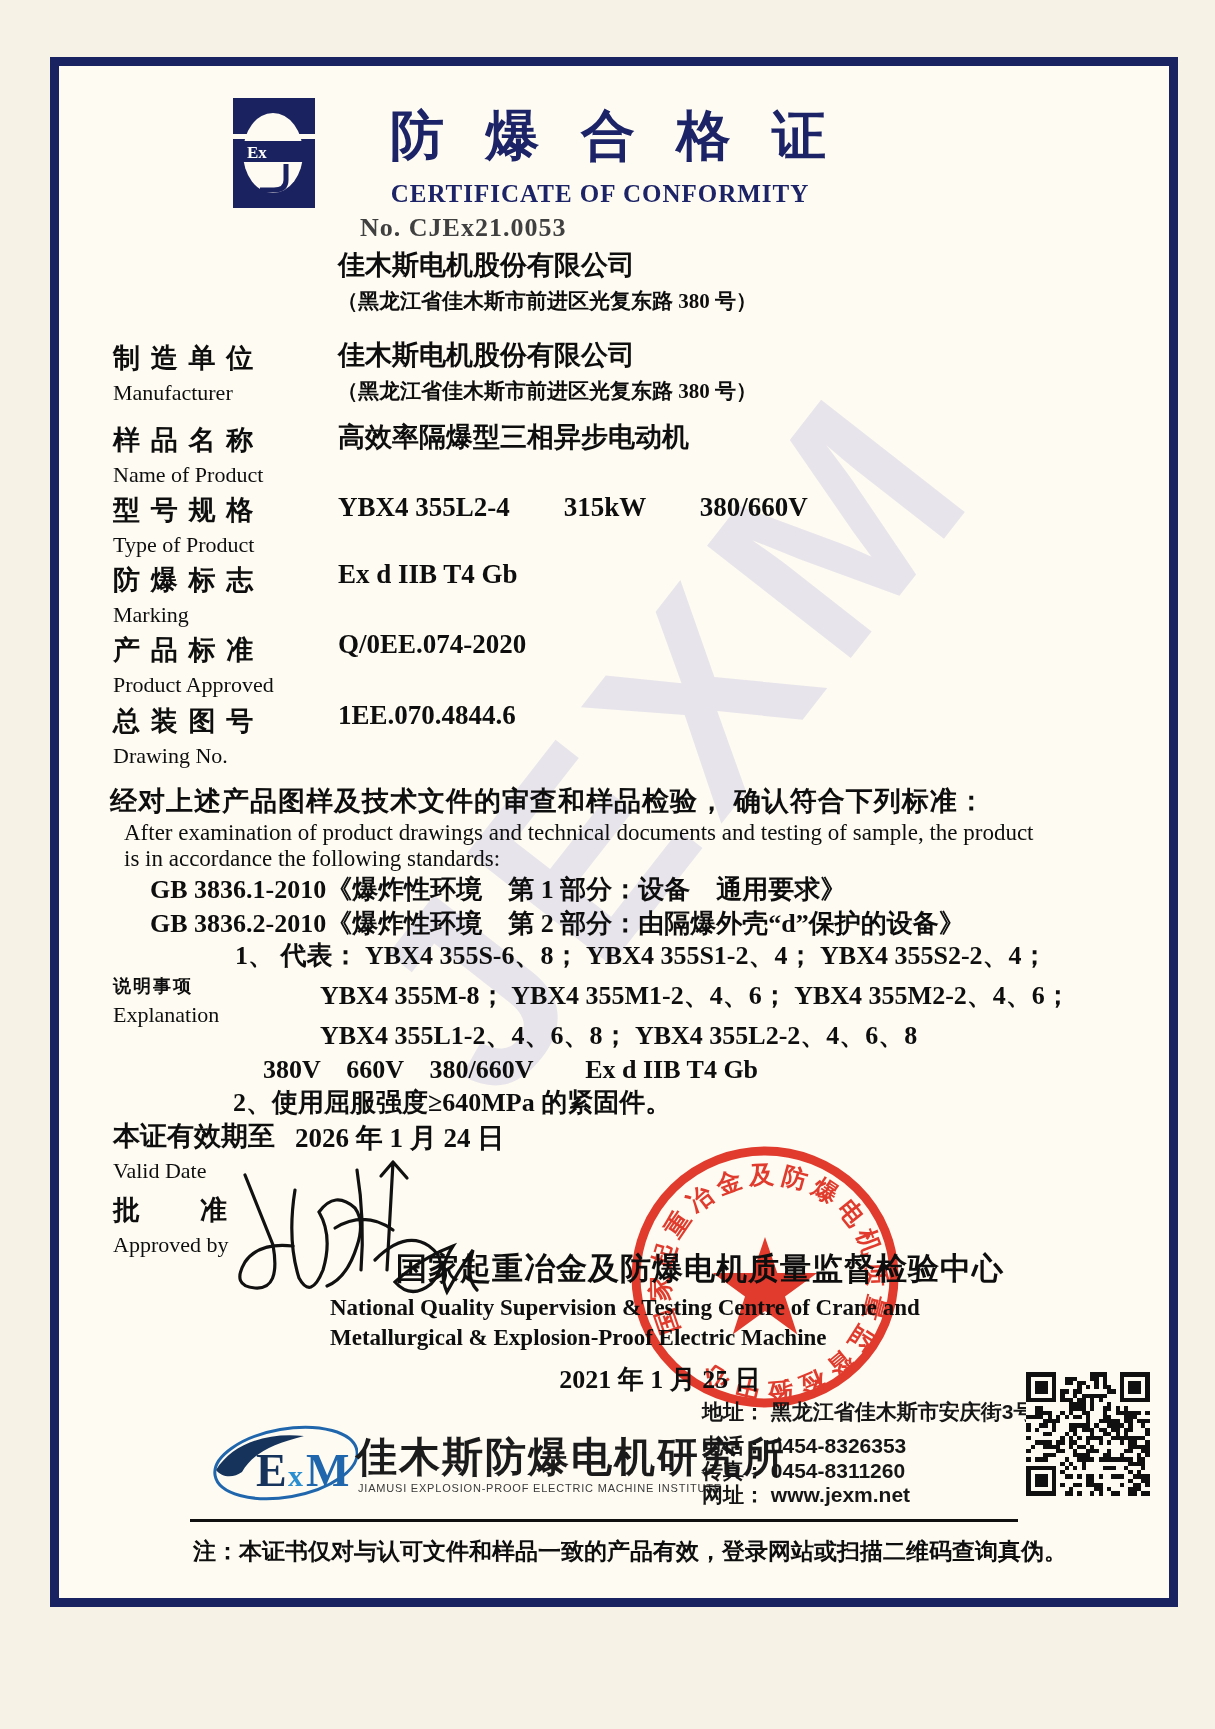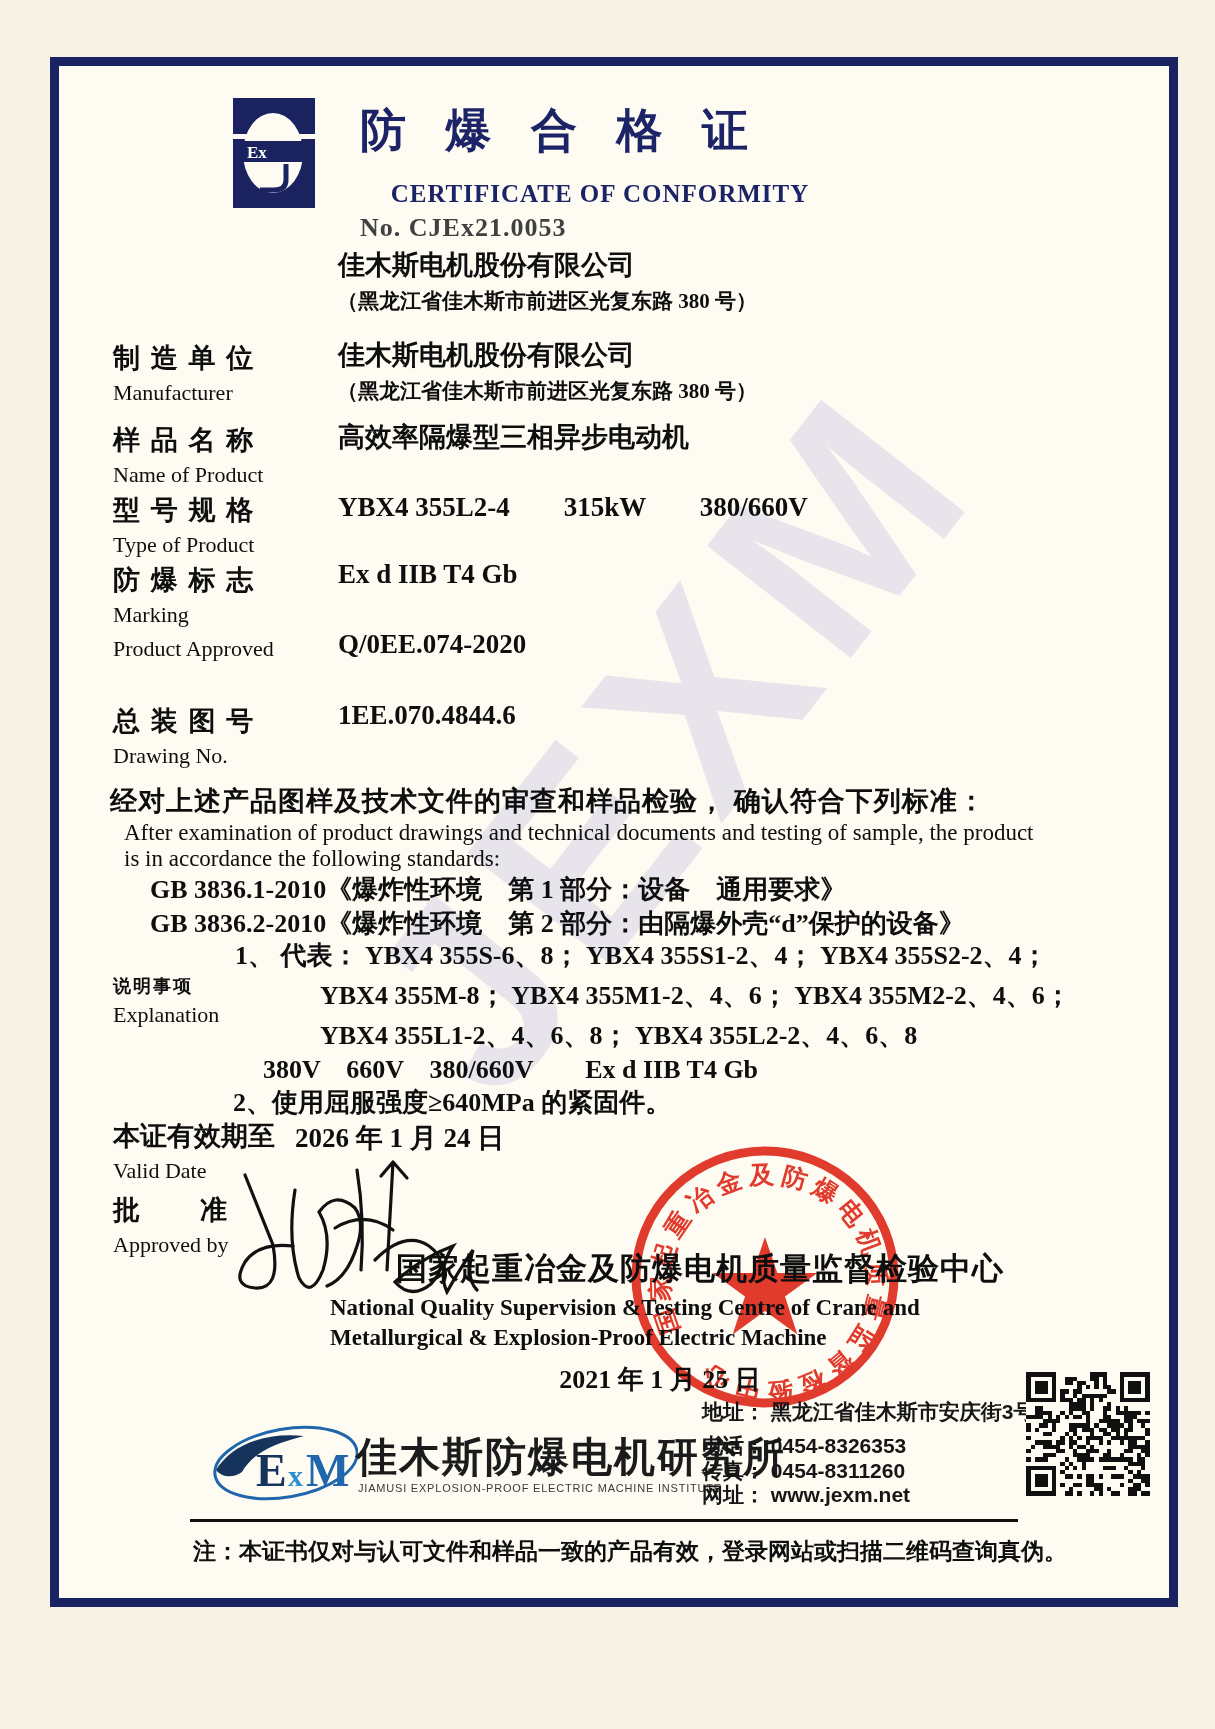--- a/index.html
+++ b/index.html
@@ -20,22 +20,22 @@
     position:absolute;left:240px;top:360px;width:860px;height:760px;
     display:flex;align-items:center;justify-content:center;
     transform:rotate(-52deg);
     font-size:265px;font-weight:bold;letter-spacing:18px;
     color:rgba(150,142,212,0.20);
     font-family:"Liberation Sans","DejaVu Sans",sans-serif;
     pointer-events:none;user-select:none;
   }
   
   .title{
-    position:absolute;left:360px;top:100px;width:480px;text-align:left;
-    font-size:46px;font-weight:bold;color:#1c2366;letter-spacing:14px;
+    position:absolute;left:360px;top:100px;width:480px;text-align:right;
+    font-size:54px;font-weight:bold;color:#1c2366;letter-spacing:14px;
   }
   .subtitle{
     position:absolute;left:360px;top:180px;width:480px;text-align:center;
     font-size:25px;font-weight:bold;color:#1c2366;letter-spacing:1px;
   }
   .cert-no{
     position:absolute;left:360px;top:213px;width:480px;text-align:left;
     font-size:26px;font-weight:bold;color:#404040;letter-spacing:1px;
   }
   
@@ -118,20 +118,21 @@
   </div>
   <div class="fvalue" style="top:489px">YBX4 355L2-4　　315kW　　380/660V</div>
 
   <div class="flabel" style="top:562px">
     <div class="zh">防 爆 标 志</div>
     <div class="en">Marking</div>
   </div>
   <div class="fvalue" style="top:559px">Ex d IIB T4 Gb</div>
 
   <div class="flabel" style="top:632px">
+    <div class="zh">产 品 标 准</div>
     <div class="en">Product Approved</div>
   </div>
   <div class="fvalue" style="top:629px">Q/0EE.074-2020</div>
 
   <div class="flabel" style="top:703px">
     <div class="zh">总 装 图 号</div>
     <div class="en">Drawing No.</div>
   </div>
   <div class="fvalue" style="top:700px">1EE.070.4844.6</div>
 

